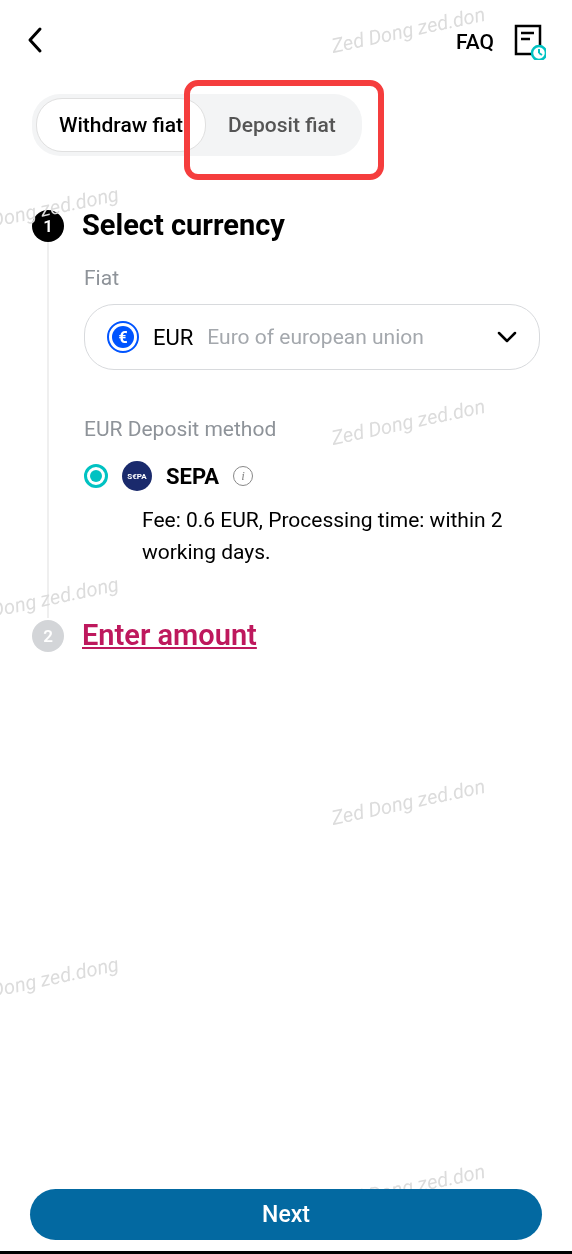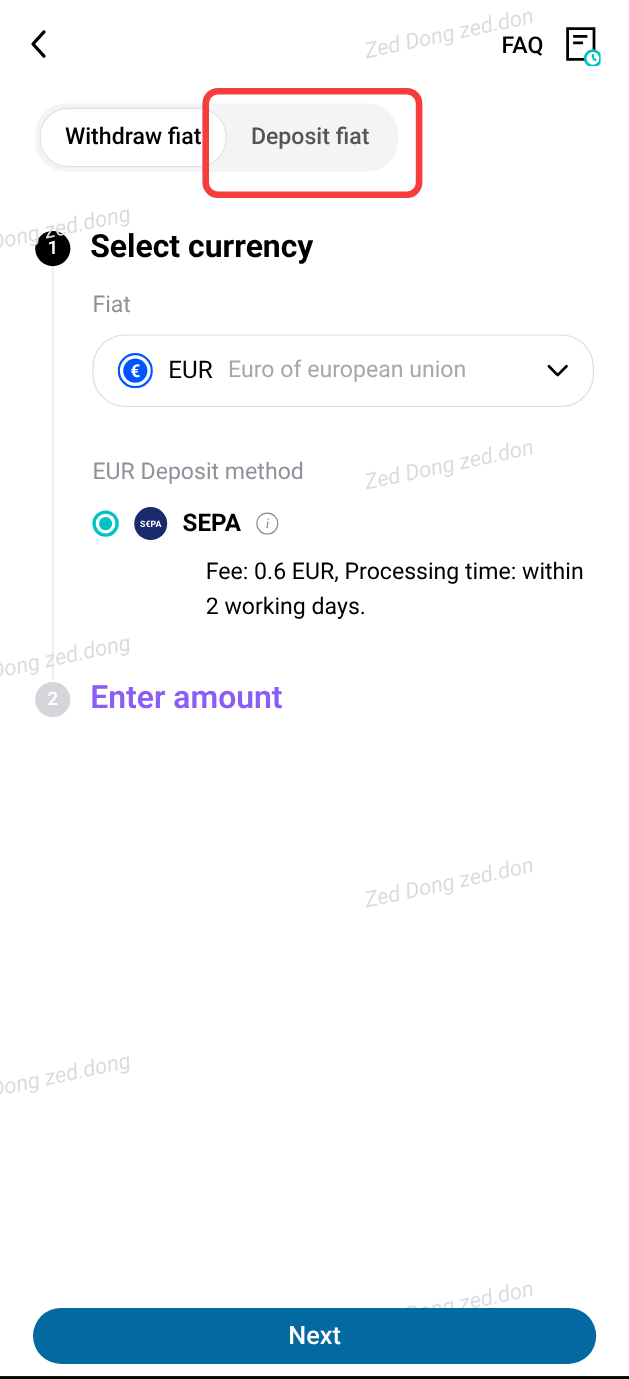--- a/index.html
+++ b/index.html
@@ -109,22 +109,23 @@
       background: #d3d5d8;
       color: #fff;
     }
     .step-title {
       font-size: 29px;
       font-weight: 700;
       color: #000;
       text-align: center;
     }
     .step-title.inactive {
-      color: #8b5cf6;
+      color: #be185d;
       font-weight: 600;
+      text-decoration: underline;
     }
     .step-body {
       margin-left: 15px;
       border-left: 2px solid #efefef;
       padding-left: 35px;
       padding-top: 24px;
       padding-bottom: 50px;
     }
     .field-label {
       font-size: 21px;
@@ -219,21 +220,21 @@
       color: #888;
       font-style: italic;
       font-family: serif;
       cursor: pointer;
       flex-shrink: 0;
     }
     .method-desc {
       font-size: 21px;
       color: #000;
       line-height: 1.5;
-      margin-left: 103px;
+      margin-left: 58px;
       font-weight: 400;
     }
     .next-btn {
       position: absolute;
       bottom: 14px;
       left: 30px;
       right: 30px;
       background: #0369a1;
       color: #fff;
       border: none;

